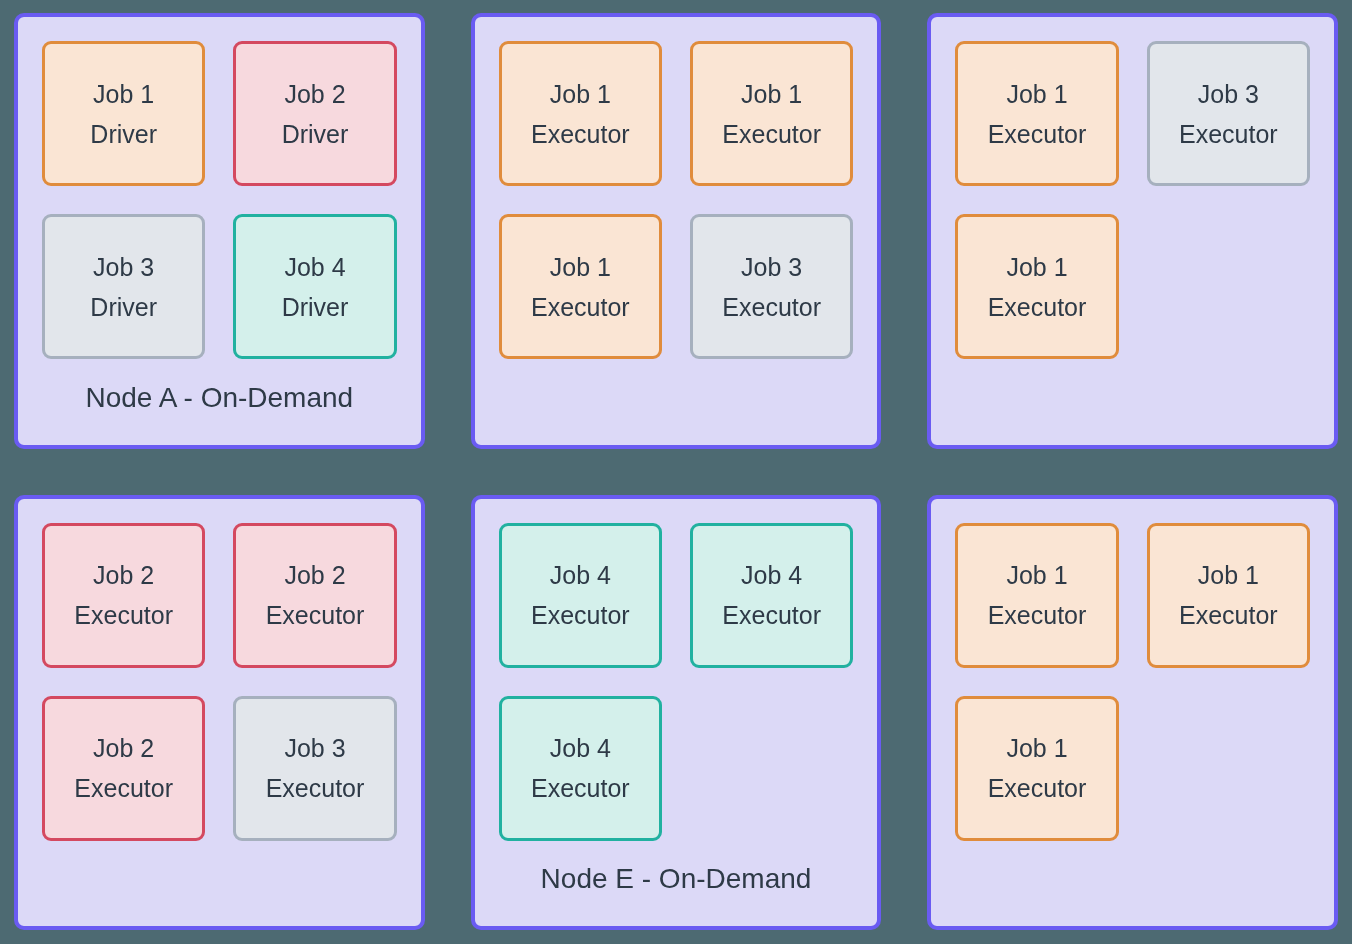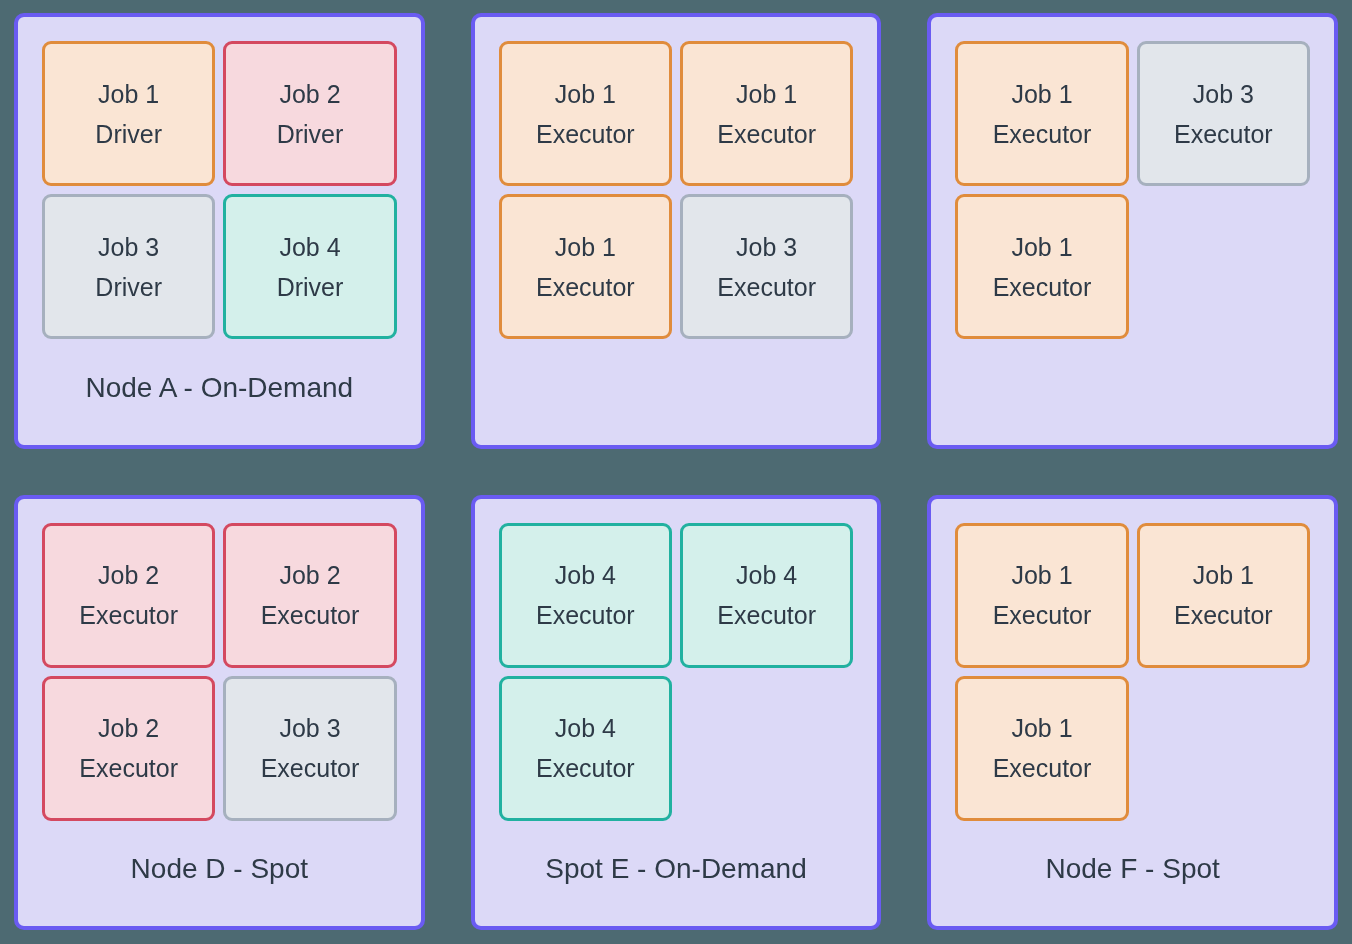--- a/index.html
+++ b/index.html
@@ -24,21 +24,21 @@
     background:var(--node-bg);
     border:4px solid var(--node-border);
     border-radius:10px;
     display:flex;
     flex-direction:column;
     overflow:hidden;
   }
   .node-body{
     display:grid;
     grid-template-columns:repeat(2,1fr);
-    gap:8px;
+    gap:28px;
     padding:24px 24px 0 24px;
     align-content:start;
   }
   .job{
     height:145px;
     border:3px solid;
     border-radius:9px;
     display:flex;
     flex-direction:column;
     align-items:center;
@@ -143,55 +143,53 @@
   <div class="job" style="border-color: rgb(212, 73, 96); background: rgb(247, 217, 222);">
     <span>Job 2</span>
     <span>Executor</span>
   </div>
 
   <div class="job" style="border-color: rgb(166, 176, 190); background: rgb(226, 230, 235);">
     <span>Job 3</span>
     <span>Executor</span>
   </div>
 </div>
-    <div class="node-title">Node D - Spot</div>
   </div>
 
   <div class="node">
     <div class="node-body">
   <div class="job" style="border-color: rgb(33, 177, 160); background: rgb(212, 240, 235);">
     <span>Job 4</span>
     <span>Executor</span>
   </div>
 
   <div class="job" style="border-color: rgb(33, 177, 160); background: rgb(212, 240, 235);">
     <span>Job 4</span>
     <span>Executor</span>
   </div>
 
   <div class="job" style="border-color: rgb(33, 177, 160); background: rgb(212, 240, 235);">
     <span>Job 4</span>
     <span>Executor</span>
   </div>
 </div>
-    <div class="node-title">Spot E - On-Demand</div>
+    <div class="node-title">Node E - On-Demand</div>
   </div>
 
   <div class="node">
     <div class="node-body">
   <div class="job" style="border-color: rgb(224, 140, 60); background: rgb(250, 229, 212);">
     <span>Job 1</span>
     <span>Executor</span>
   </div>
 
   <div class="job" style="border-color: rgb(224, 140, 60); background: rgb(250, 229, 212);">
     <span>Job 1</span>
     <span>Executor</span>
   </div>
 
   <div class="job" style="border-color: rgb(224, 140, 60); background: rgb(250, 229, 212);">
     <span>Job 1</span>
     <span>Executor</span>
   </div>
 </div>
-    <div class="node-title">Node F - Spot</div>
   </div>
 </div>
 
 </body></html>

